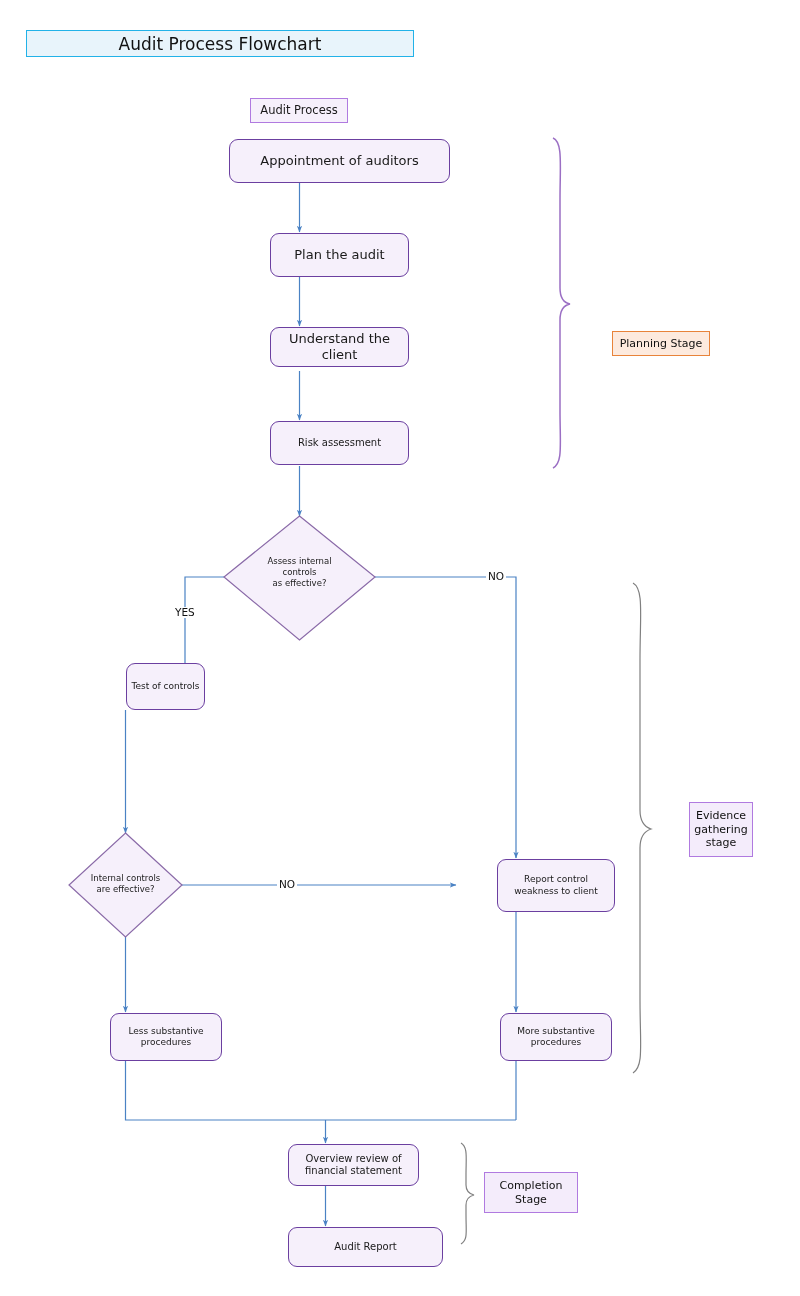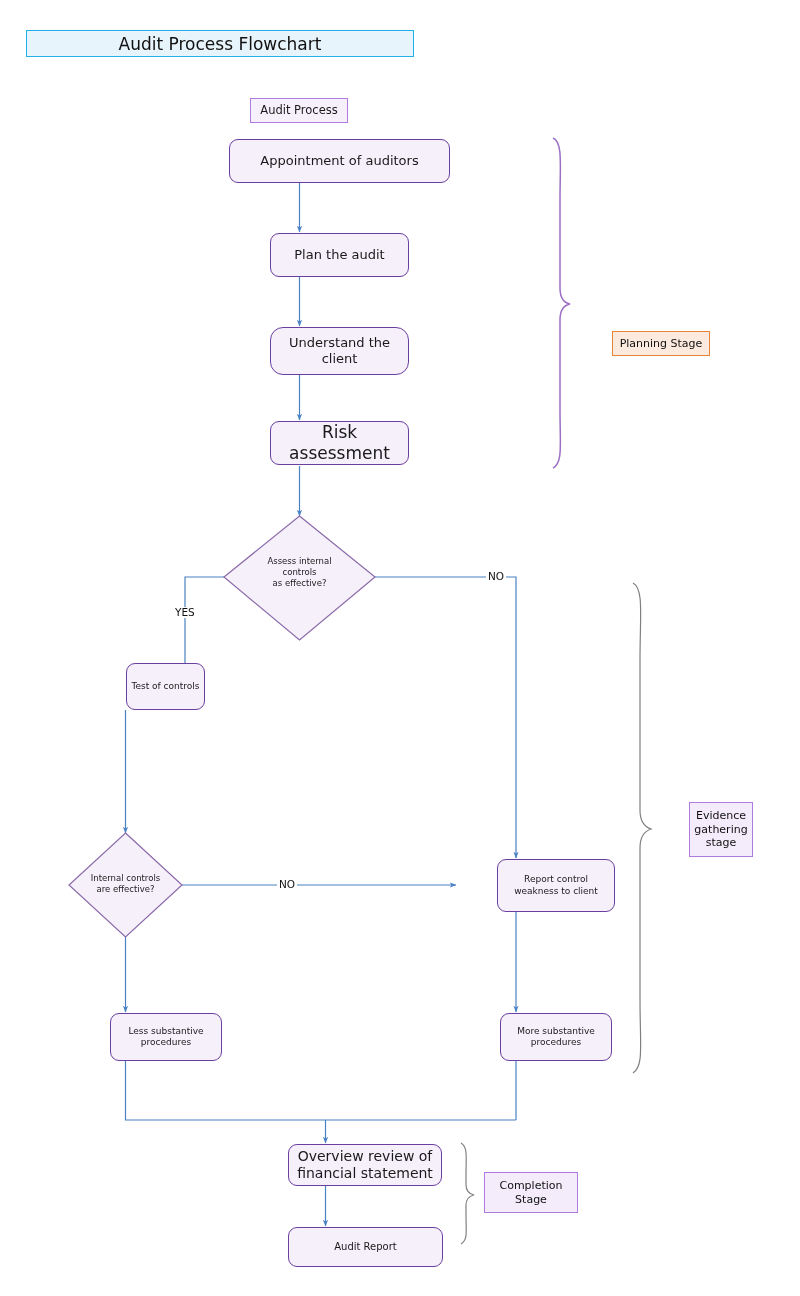--- a/index.html
+++ b/index.html
@@ -141,43 +141,43 @@
   </svg>
 
   <div class="title-box" style="left:26px; top:30px; width:388px; height:27px;">Audit Process Flowchart</div>
 
   <div class="node" style="left:250px; top:98px; width:98px; height:25px; font-size:11.5px; border-color:#b07ae0;">Audit Process</div>
 
   <div class="node rounded" style="left:189px; top:139px; width:221px; height:44px; font-size:13px;">Appointment of auditors</div>
 
   <div class="node rounded" style="left:230px; top:233px; width:139px; height:44px; font-size:13px;">Plan the audit</div>
 
-  <div class="node rounded" style="left:230px; top:327px; width:139px; height:48px; font-size:13px;border-radius:13px;">Understand the client</div>
+  <div class="node rounded" style="left:230px; top:327px; width:139px; height:40px; font-size:13px;">Understand the client</div>
 
-  <div class="node rounded" style="left:230px; top:421px; width:139px; height:44px; font-size:17px;">Risk assessment</div>
+  <div class="node rounded" style="left:230px; top:421px; width:139px; height:44px; font-size:10px;">Risk assessment</div>
 
   <div class="diamond-label" style="left:234px; top:556px; width:131px; font-size:8.5px;">Assess internal
 controls
 as effective?</div>
 
   <div class="node rounded" style="left:86px; top:663px; width:79px; height:47px; font-size:9px;">Test of controls</div>
 
   <div class="diamond-label" style="left:62px; top:873px; width:127px; font-size:8.5px;">Internal controls
 are effective?</div>
 
   <div class="node rounded" style="left:457px; top:859px; width:118px; height:53px; font-size:9px;">Report control
 weakness to client</div>
 
   <div class="node rounded" style="left:70px; top:1013px; width:112px; height:48px; font-size:9px;">Less substantive
 procedures</div>
 
   <div class="node rounded" style="left:460px; top:1013px; width:112px; height:48px; font-size:9px;">More substantive
 procedures</div>
 
-  <div class="node rounded" style="left:248px; top:1144px; width:154px; height:42px; font-size:14px;">Overview review of
+  <div class="node rounded" style="left:248px; top:1144px; width:131px; height:42px; font-size:10px;">Overview review of
 financial statement</div>
 
   <div class="node rounded" style="left:248px; top:1227px; width:155px; height:40px; font-size:10px;">Audit Report</div>
 
   <div class="edge-label" style="left:173px; top:607px;">YES</div>
 
   <div class="edge-label" style="left:486px; top:571px;">NO</div>
 
   <div class="edge-label" style="left:277px; top:879px;">NO</div>
 

